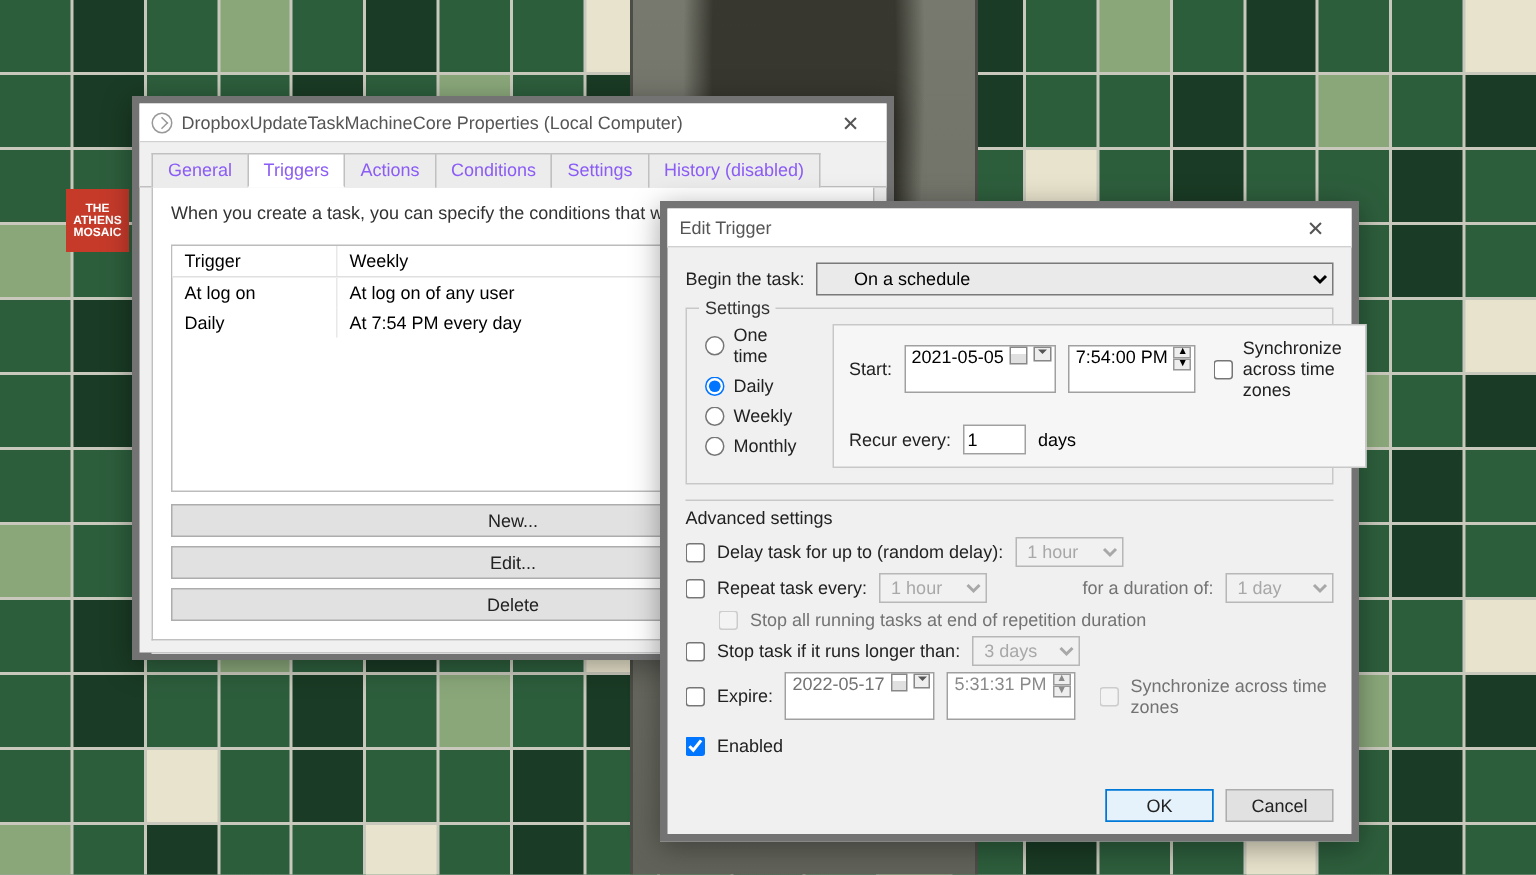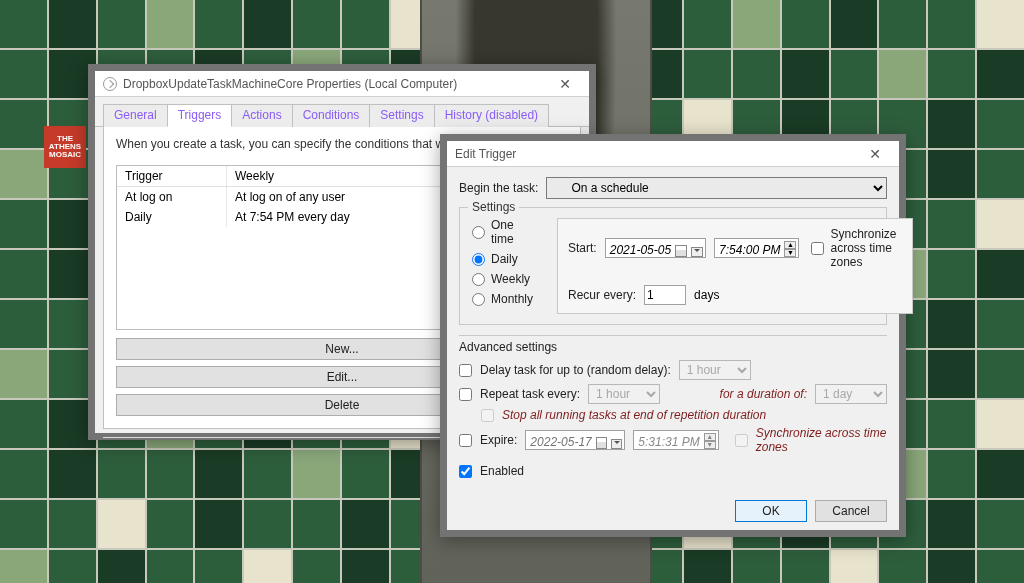--- a/index.html
+++ b/index.html
@@ -33,21 +33,21 @@
     position:absolute; left:420px; top:0; width:232px; height:583px;
     background: linear-gradient(#77786e,#616259);
     border-left:2px solid #4c4d46; border-right:2px solid #4c4d46;
   }
   .pillar .dark{ position:absolute; inset:0; background: radial-gradient(ellipse at 50% 8%, #2c2c24 0 38%, transparent 50%); opacity:.85;}
 
   
   .win {
     position: absolute;
     background: #f0f0f0;
-    border: 7px solid #737373;
+    border: 5px solid #737373;
     box-shadow: 0 4px 18px rgba(0,0,0,.35);
   }
   .titlebar {
     display:flex; align-items:center; justify-content:space-between;
     padding: 3px 8px 3px 8px; height: 26px;
     background: #fff; border-bottom: 1px solid #d0d0d0;
     color:#555;
   }
   .titlebar .left { display:flex; align-items:center; gap:6px; }
   .app-icon { width:14px; height:14px; border:1.5px solid #999; border-radius:50%; position:relative; }
@@ -105,38 +105,38 @@
   }
   .freq { display:flex; flex-direction:column; gap:6px; width:84px; }
   .radio { display:flex; align-items:center; gap:6px; }
   input[type=radio], input[type=checkbox] { width:13px; height:13px; margin:0; }
 
   .inner-panel {
     border:1px solid #c8c8c8; background:#f6f6f6; flex:1; padding:8px 10px;
     display:flex; flex-direction:column; gap:16px;
   }
   .date-field {
-    display:inline-flex; align-items:flex-end; border:1px solid #a0a0a0; background:#fff; height:20px;
-    padding:0 2px 0 4px; gap:4px;font-style:italic;
+    display:inline-flex; align-items:flex-start; border:1px solid #a0a0a0; background:#fff; height:32px;
+    padding:0 2px 0 4px; gap:4px;
   }
   .date-field span{ white-space:nowrap; }
   .spin-btns { display:flex; flex-direction:column; margin-left:auto; }
   .spin-btns div{ width:12px; height:8px; border:1px solid #999; font-size:7px; line-height:6px; text-align:center; background:#eee;}
   .cal-icon{ width:12px; height:12px; border:1px solid #888; background:linear-gradient(#fff 40%,#e0e0e0 0);}
   .dd { width:12px; height:10px; border:1px solid #888; background:#eee; display:flex;align-items:center;justify-content:center;}
   .dd::after{content:""; border:3px solid transparent; border-top-color:#555;}
 
   .num-field{ display:inline-flex; align-items:center; border:1px solid #a0a0a0; background:#fff; height:20px; width:42px; padding:0 2px;}
   .num-field input{ border:none; width:22px; height:18px; padding:0; }
 
   hr.sep{ border:none; border-top:1px solid #c8c8c8; margin:10px 0 4px 0;}
   .adv-title{ color:#222; margin:4px 0 6px 0; }
   .adv .row{ margin:4px 0; }
   .indent{ padding-left:22px; color:#888; }
-  .disabled-txt{ color:#7f1d1d;font-style:italic; }
+  .disabled-txt{ color:#737373; }
   .footer{ display:flex; justify-content:flex-end; gap:8px; padding:8px 12px; }
 
   
   .dlg1 { left:88px; top:64px; width:508px; height:376px; background:#f0f0f0;}
   .dlg1 .content { height: 302px; display:flex; flex-direction:column; }
   .dlg1 .okcancel{ height:30px; border-top:1px solid #dcdcdc; margin:0 8px; display:flex; justify-content:flex-end; align-items:center; gap:6px; padding-right:4px;}
   .dlg1 .okcancel .btn{ width:84px; }
 </style>
 </head>
 <body>
@@ -532,20 +532,25 @@
         <span style="flex:1"></span>
         <label class="disabled-txt">for a duration of:</label>
         <select class="small" style="width:72px" disabled=""><option>1 day</option></select>
       </div>
       <div class="row indent">
         <input type="checkbox" disabled="" style="">
         <label class="disabled-txt">Stop all running tasks at end of repetition duration</label>
       </div>
       <div class="row">
         <input type="checkbox" style="">
+        <label>Stop task if it runs longer than:</label>
+        <select class="small" style="width:72px" disabled=""><option>3 days</option></select>
+      </div>
+      <div class="row">
+        <input type="checkbox" style="">
         <label>Expire:</label>
         <span class="date-field" style="width:100px;color:#737373">
           <span>2022-05-17</span>
           <span class="cal-icon"></span>
           <span class="dd"></span>
         </span>
         <span class="date-field" style="width:86px;color:#8a8a8a">
           <span>5:31:31 PM</span>
           <span class="spin-btns">
               <div>▲</div>

